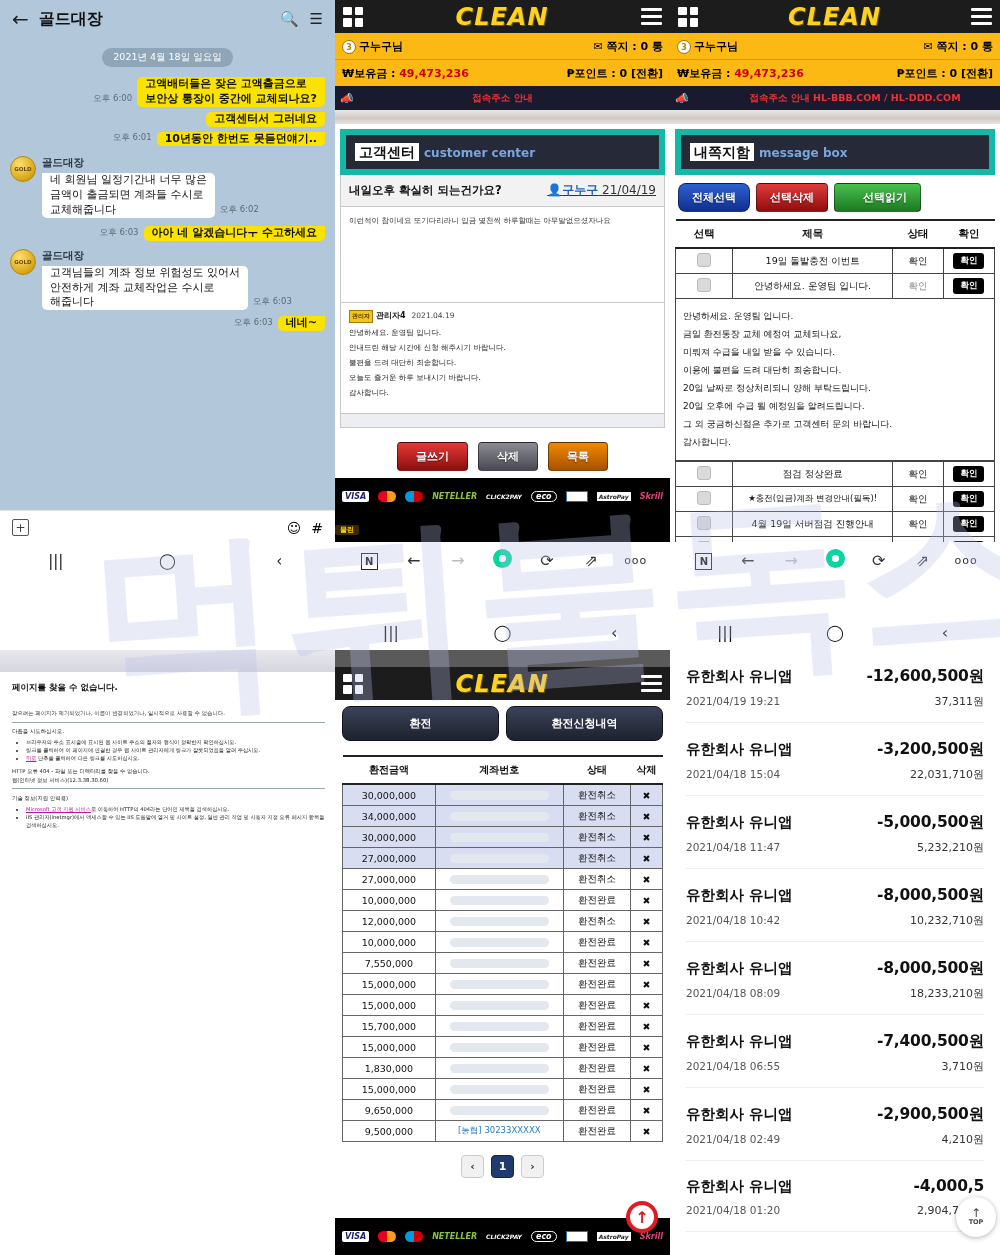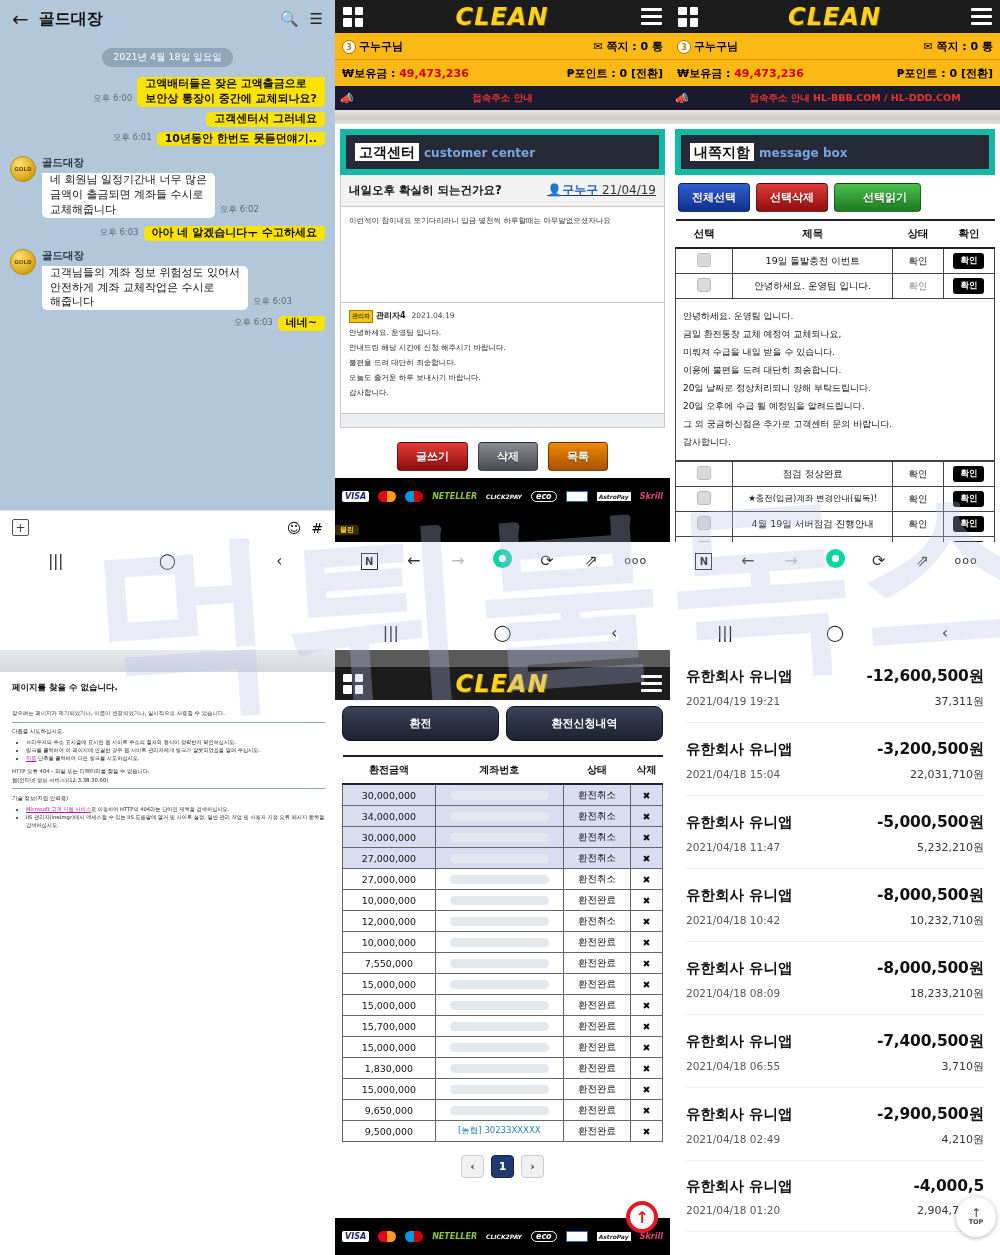--- a/index.html
+++ b/index.html
@@ -115,21 +115,21 @@
   .pay{ font-size:8px; font-weight:800; font-style:italic;}
   .paybar2{ background:#000; padding:2px 0 6px;}
   .paybar2 span{ font-size:7px;font-weight:700;color:#ffd21e;background:#3a2a00;padding:1px 5px;border-radius:2px;}
 
   
   #right { left:670px; top:0; width:330px; height:578px; background:#fff;}
   .mbx{ padding:5px 5px 0 5px;}
   .mb-btns{ display:flex; gap:6px; padding:8px 3px 7px;}
   .mb-btn{ font-size:11px; font-weight:700; color:#fff; padding:6px 13px; border-radius:4px;
       border:1px solid rgba(0,0,0,.4); text-shadow:0 1px 1px rgba(0,0,0,.45);}
-  .mb-btn.blue{ background:linear-gradient(180deg,#2f5fd0,#0f2f8f);}
+  .mb-btn.blue{ background:linear-gradient(180deg,#2f5fd0,#0f2f8f);border-radius:8px;}
   .mb-btn.red{ background:linear-gradient(180deg,#e03b3b,#8f0d0d);}
   .mb-btn.green{ background:linear-gradient(180deg,#49c04e,#1d7a22);padding-left:28px;}
   table.mbt{ width:100%; border-collapse:collapse; font-size:10px;}
   table.mbt thead th{ border-top:2px solid #222; border-bottom:2px solid #222; padding:6px 0;
       font-size:10.5px; font-weight:700;color:#111;}
   table.mbt td{ border:1px solid #444; padding:4px 2px; text-align:center; font-size:9.5px; color:#111;}
   .ckbx{ width:14px;height:14px;background:#dadada;border:1px solid #bbb;border-radius:3px;display:inline-block;}
   .chk-btn{ background:#000;color:#fff;font-size:8.5px;font-weight:700;padding:2px 7px;border-radius:3px;display:inline-block;}
   .msgopen{ border:1px solid #444; border-top:none; padding:6px 7px; background:#fff;}
   .msgopen p{ font-size:9px; color:#111; margin:5px 0; }

